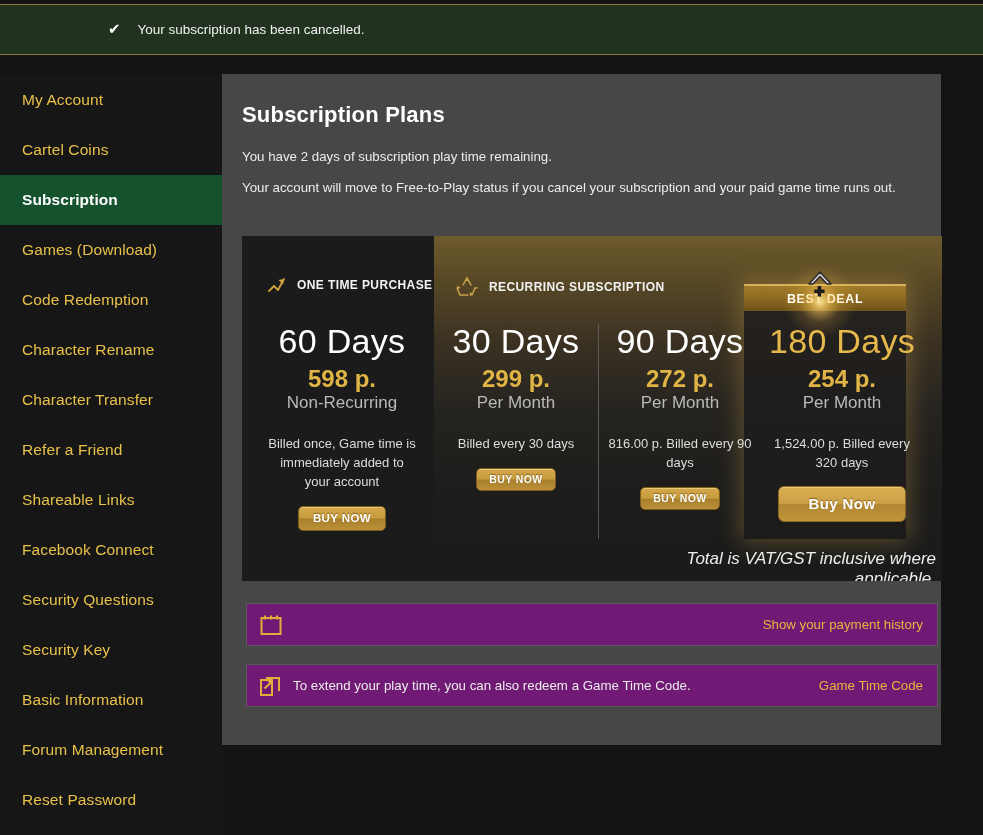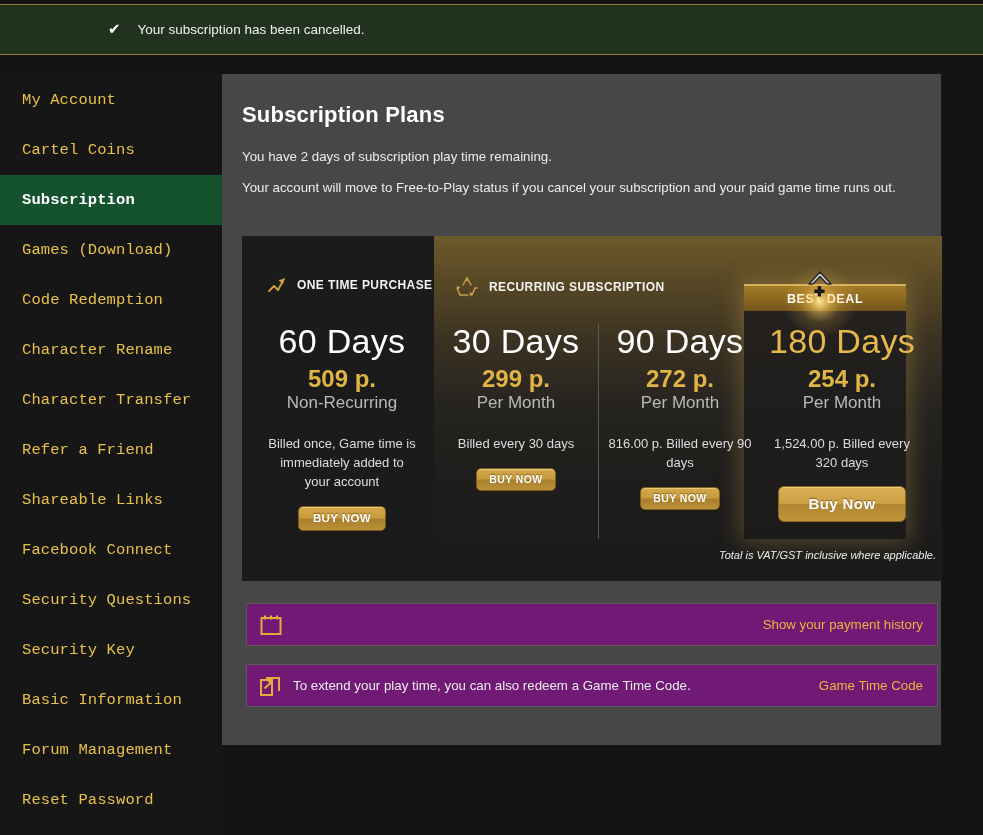--- a/index.html
+++ b/index.html
@@ -23,21 +23,20 @@
   .check-icon{
     color:#ffffff; font-size:15px; line-height:1; margin-right:17px;
     font-family:"DejaVu Sans", sans-serif;
   }
   #alert-text{ font-size:13.5px; color:#f0f0f0; }
 
   
   #sidebar{
     position:absolute; left:0; top:75px; width:222px; height:760px;
     background:#161616;
-    font-family:Liberation Mono, monospace;
   }
   .nav-item{
     height:50px; display:flex; align-items:center;
     padding-left:22px;
     font-size:15.5px; color:#e8c14a; letter-spacing:.1px;
     cursor:pointer; white-space:nowrap;
   }
   .nav-item.active{
     background:#14532d; color:#ffffff; font-weight:bold;
   }
@@ -158,21 +157,21 @@
     pointer-events:none;
     background:radial-gradient(ellipse at center, rgba(255,230,150,.95) 0%, rgba(255,205,90,.55) 16%, rgba(255,190,70,.18) 34%, rgba(255,190,70,0) 62%);
   }
   #upgrade-icon{
     position:absolute; left:564px; top:34px; width:28px; height:30px;
   }
 
   #vat-note{
     position:absolute; left:376px; top:313px; width:318px;
     text-align:right;
-    font-size:11px; font-style:italic; color:#eeeeee;
+    font-size:17px; font-style:italic; color:#eeeeee;
   }
 
   
   .info-row{
     position:absolute; left:24px; width:692px; height:43px;
     background:#701a75;
     border:1px solid #5a5a5a;
     display:flex; align-items:center;
   }
   #row-history{ top:529px; }
@@ -290,21 +289,21 @@
     <div id="starburst"></div>
     <div id="upgrade-icon">
       <svg width="28" height="30" viewBox="0 0 28 30">
         <path d="M14 2 L25 14 L21 14 L14 6.5 L7 14 L3 14 Z" fill="#cfcfcf" stroke="#2a2a2a" stroke-width="1.4" stroke-linejoin="round"></path>
         <path d="M11.6 16 L11.6 19.5 L8.2 19.5 L8.2 23 L11.6 23 L11.6 26.5 L15.2 26.5 L15.2 23 L18.6 23 L18.6 19.5 L15.2 19.5 L15.2 16 Z" fill="#1c1c1c"></path>
       </svg>
     </div>
 
     <div class="plan" id="plan-60">
       <div class="days">60 Days</div>
-      <div class="price">509 p.</div>
+      <div class="price">598 p.</div>
       <div class="period">Non-Recurring</div>
       <div class="billing">Billed once, Game time is immediately added to your account</div>
       <button class="buy-btn">BUY NOW</button>
     </div>
 
     <div class="plan" id="plan-30">
       <div class="days">30 Days</div>
       <div class="price">299 p.</div>
       <div class="period">Per Month</div>
       <div class="billing">Billed every 30 days</div>

